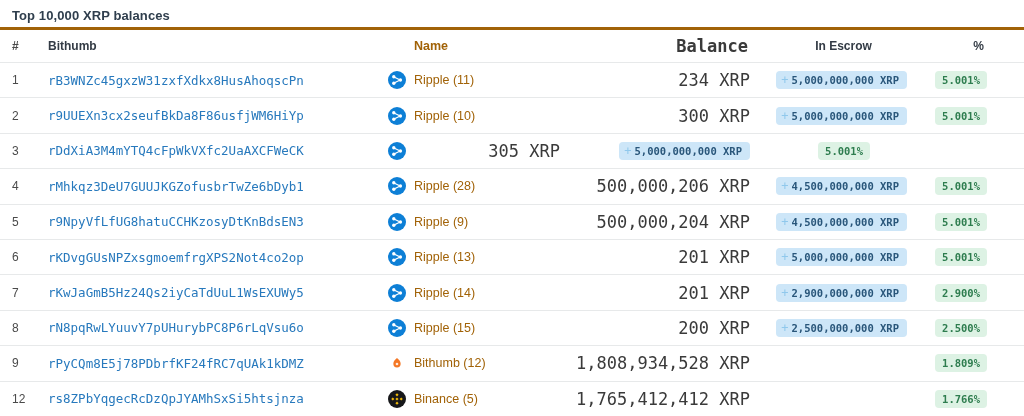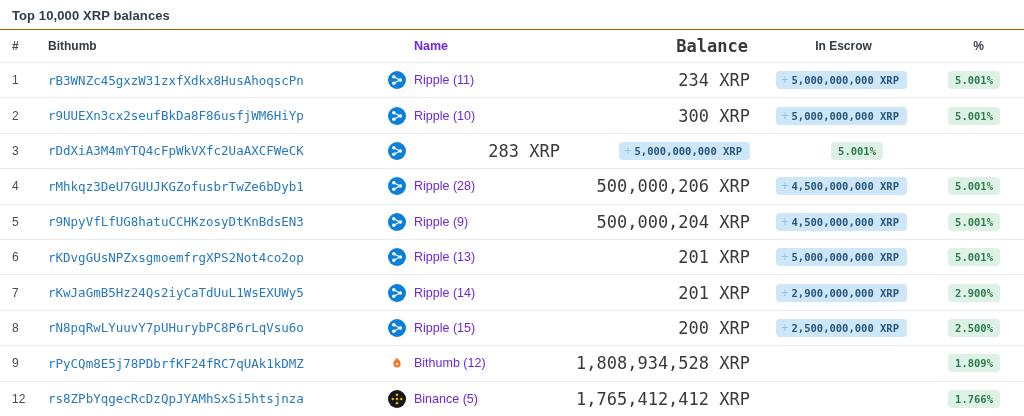--- a/index.html
+++ b/index.html
@@ -1,20 +1,20 @@
 <!DOCTYPE html>
 <html><head>
 <meta charset="utf-8">
 <style>
   * { margin:0; padding:0; box-sizing:border-box; }
   html,body { width:1024px; height:416px; background:#ffffff; overflow:hidden;
               font-family:"Liberation Sans", sans-serif; }
   .page { width:1024px; height:416px; background:#fff; }
 
-  .title-bar { height:30px; padding:8px 12px 0 12px; border-bottom:1px solid #a16207; }
+  .title-bar { height:30px; padding:8px 12px 0 12px; border-bottom:3px solid #a16207; }
   .title { font-size:13px; font-weight:bold; color:#2f3e4d; letter-spacing:.1px; }
 
   .grid-row {
     display:grid;
     grid-template-columns:36px 332px 34px 146px 190px 157px 117px;
     align-items:center;
     padding-left:12px;
   }
   .thead { height:32px; font-size:12px; font-weight:bold; color:#333b45; }
   .thead .c-balance { text-align:right; padding-right:2px; }
@@ -22,27 +22,27 @@
   .thead .c-pct     { text-align:right; padding-right:40px; }
 
   .row { height:35.4px; border-top:1px solid #e7e9ea; font-size:12.5px; }
 
   .c-rank   { color:#4a4a4a; font-size:12px; }
   .c-account a {
     font-family:"DejaVu Sans Mono", monospace;
     font-size:12.5px; color:#2779bd; text-decoration:none;
   }
   .c-icon   { display:flex; justify-content:center; align-items:center; }
-  .c-name   { color:#6d28d9; font-size:12.5px; }
+  .c-name   { color:#a16207; font-size:12.5px; }
   .c-balance {
     text-align:right; color:#3a3a3a;
     font-family:"DejaVu Sans Mono", monospace; font-size:17px;
   }
   .c-escrow { text-align:right; }
-  .c-pct    { text-align:right; padding-right:24px; }
+  .c-pct    { text-align:right; padding-right:37px; }
 
   .escrow-pill {
     display:inline-flex; align-items:center; gap:3px;
     background:#cde6f8; border-radius:4px;
     padding:3px 8px 3px 5px;
     font-family:"DejaVu Sans Mono", monospace; font-size:10.5px;
     color:#29567a; font-weight:bold;
   }
   .escrow-plus { color:#90c8ec; font-weight:normal; font-size:12px; line-height:10px; }
 
@@ -128,21 +128,21 @@
             <circle cx="9" cy="9" r="9" fill="#0d7fd6"></circle>
             <g stroke="#ffffff" stroke-width="1.3" fill="#ffffff">
               <line x1="6" y1="6" x2="12.2" y2="9"></line>
               <line x1="6" y1="12" x2="12.2" y2="9"></line>
               <circle cx="5.8" cy="5.8" r="1.7" stroke="none"></circle>
               <circle cx="5.8" cy="12.2" r="1.7" stroke="none"></circle>
               <circle cx="12.4" cy="9" r="1.7" stroke="none"></circle>
             </g>
           </svg>
         </div>
-        <div class="c-balance">283 XRP</div>
+        <div class="c-balance">305 XRP</div>
         <div class="c-escrow"><span class="escrow-pill">
             <span class="escrow-plus">+</span>
             <span>5,000,000,000 XRP</span>
           </span></div>
         <div class="c-pct"><span class="pct-pill">5.001%</span></div>
       </div>
       <div class="grid-row row">
         <div class="c-rank">4</div>
         <div class="c-account"><a href="#">rMhkqz3DeU7GUUJKGZofusbrTwZe6bDyb1</a></div>
         <div class="c-icon">

